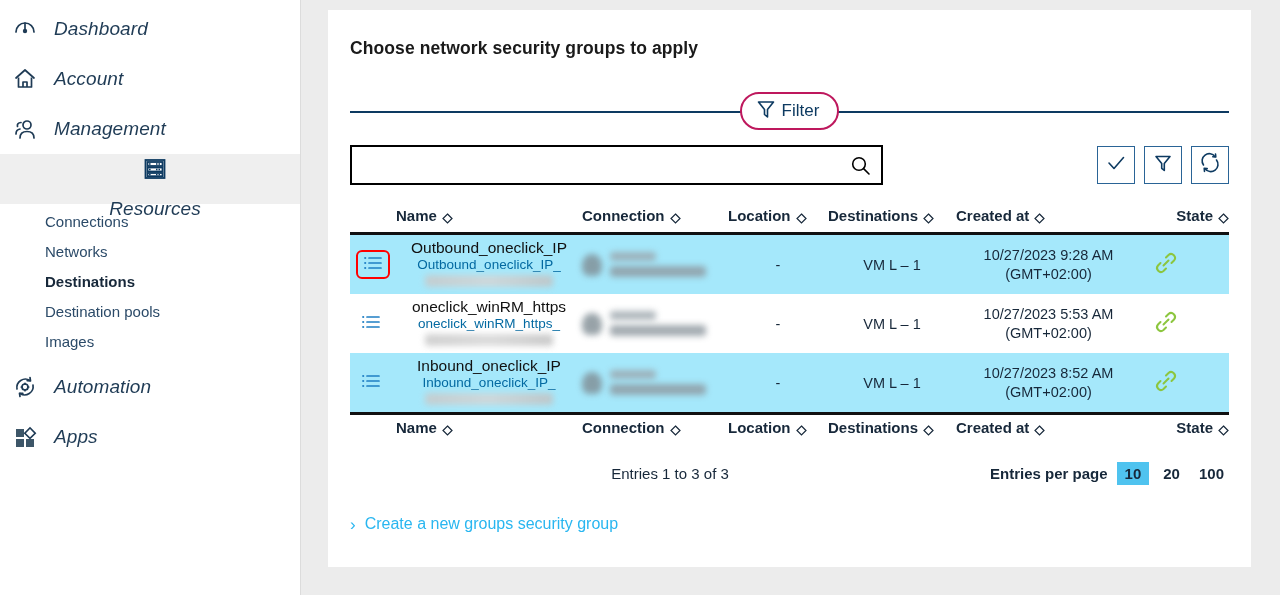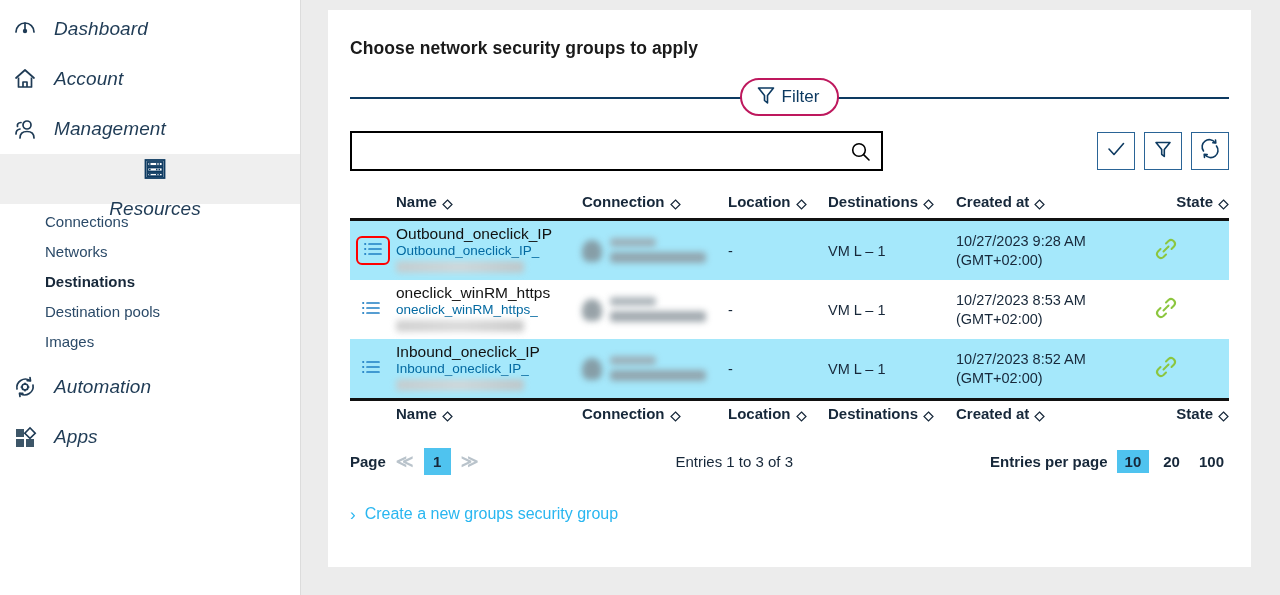--- a/index.html
+++ b/index.html
@@ -63,21 +63,21 @@
   .card {
     background: #ffffff;
     width: 923px;
     height: 557px;
     padding: 28px 22px 0 22px;
   }
   .card-title {
     font-size: 17.5px;
     color: #1a1a1a;
     letter-spacing: .1px;
-    margin: 0 0 16px 0;
+    margin: 0 0 30px 0;
   }
 
   
   .filter-divider {
     position: relative;
     height: 44px;
     margin: 0 0 12px 0;
     display: flex; align-items: center; justify-content: center;
   }
   .filter-divider::before {
@@ -152,20 +152,21 @@
   col.c-crt   { width: 185px; }
   col.c-state { width: 88px; }
 
   tbody tr { height: 54px; }
   tbody tr.sel { background: #a5e8fb; }
   tbody td {
     font-size: 14.5px;
     color: #17283a;
     vertical-align: middle;
     padding: 4px 0;
+    text-align: center;
   }
   td.icon-cell { text-align: left; padding-left: 6px; }
   .list-icon-wrap { display: inline-block; position: relative; padding: 3px 5px; }
   .list-icon-wrap.hl {
     border: 2px solid #ff0000;
     border-radius: 6px;
   }
   .nm-main { font-size: 15.5px; color: #111; line-height: 1.15; }
   .nm-sub  { font-size: 13.5px; color: #0369a1; line-height: 1.2; }
   .nm-blur {
@@ -493,21 +494,21 @@
                 <span class="conn-avatar"></span>
                 <span class="conn-lines">
                   <span class="conn-l1"></span>
                     <span class="conn-l2"></span>
                 </span>
               </div>
             </td>
             <td>-</td>
             <td>VM L – 1</td>
             <td>
-              <div class="date-1">10/27/2023 8:53 AM</div>
+              <div class="date-1">10/27/2023 5:53 AM</div>
               <div class="date-2">(GMT+02:00)</div>
             </td>
             <td class="state-cell">
               <span class="link-ico">
                 <svg width="26" height="26" viewBox="0 0 26 26" fill="none" stroke="#8cc63f" stroke-width="2">
                   <path d="M10.5 15.5 L15.5 10.5" stroke-linecap="round"></path>
                   <path d="M13 7.5 L15.5 5 A3.9 3.9 0 0 1 21 10.5 L18.5 13" stroke-linecap="round"></path>
                   <path d="M13 18.5 L10.5 21 A3.9 3.9 0 0 1 5 15.5 L7.5 13" stroke-linecap="round"></path>
                 </svg>
               </span>
@@ -596,26 +597,20 @@
                   <span>State</span>
                   <span class="sort-d"><svg width="11" height="11" viewBox="0 0 11 11" fill="none" stroke="#17283a" stroke-width="1.2">
                       <path d="M5.5 1 L10 5.5 L5.5 10 L1 5.5 Z"></path>
                     </svg></span>
                 </span></th>
           </tr>
         </tfoot>
       </table>
 
       <div class="pager">
-        <div class="pg-left">
-          <span>Page</span>
-          <span class="pg-arrow">≪</span>
-          <span class="pg-num">1</span>
-          <span class="pg-arrow">≫</span>
-        </div>
         <div class="pg-mid">Entries 1 to 3 of 3</div>
         <div class="pg-right">
           <span>Entries per page</span>
           <span class="epp-opt active">10</span>
           <span class="epp-opt">20</span>
           <span class="epp-opt">100</span>
         </div>
       </div>
 
       <div class="create-link">

